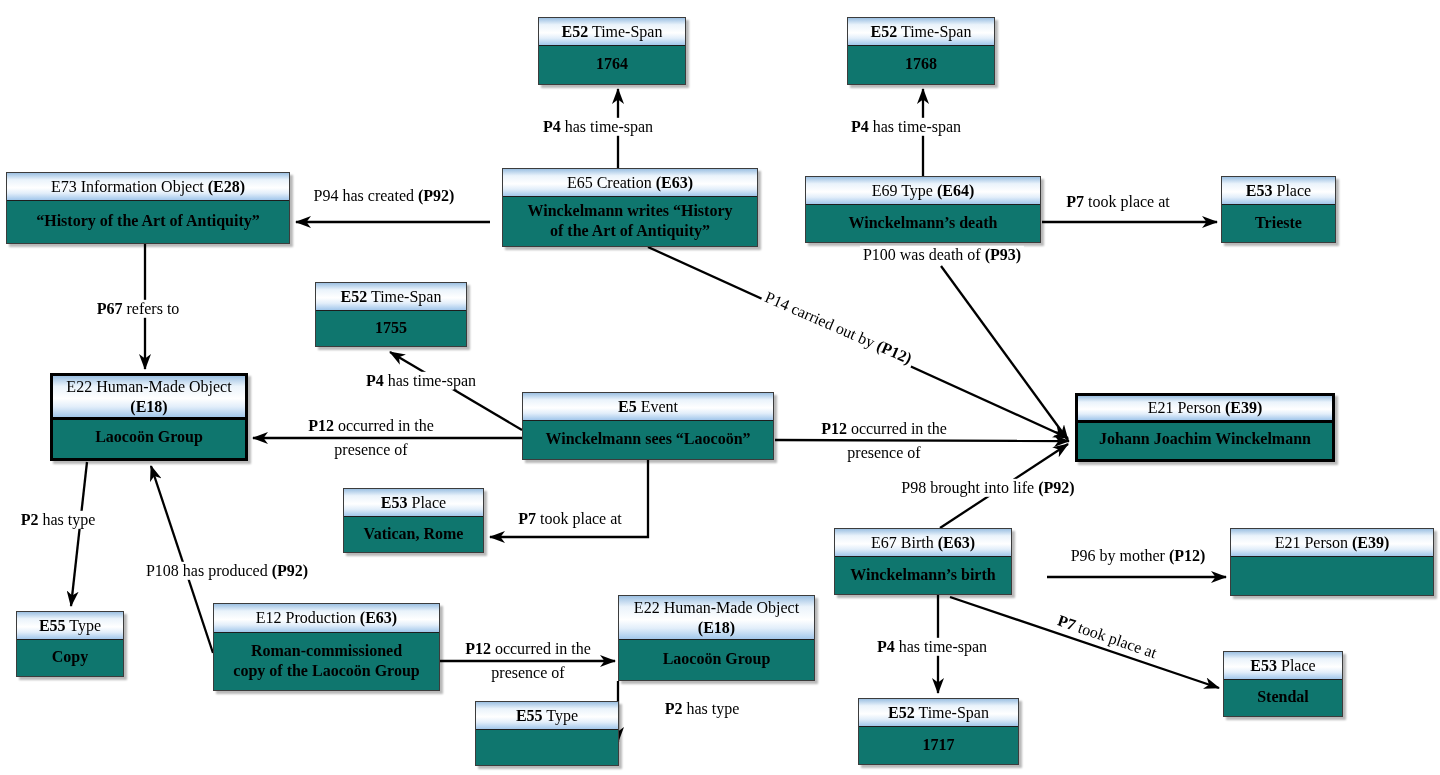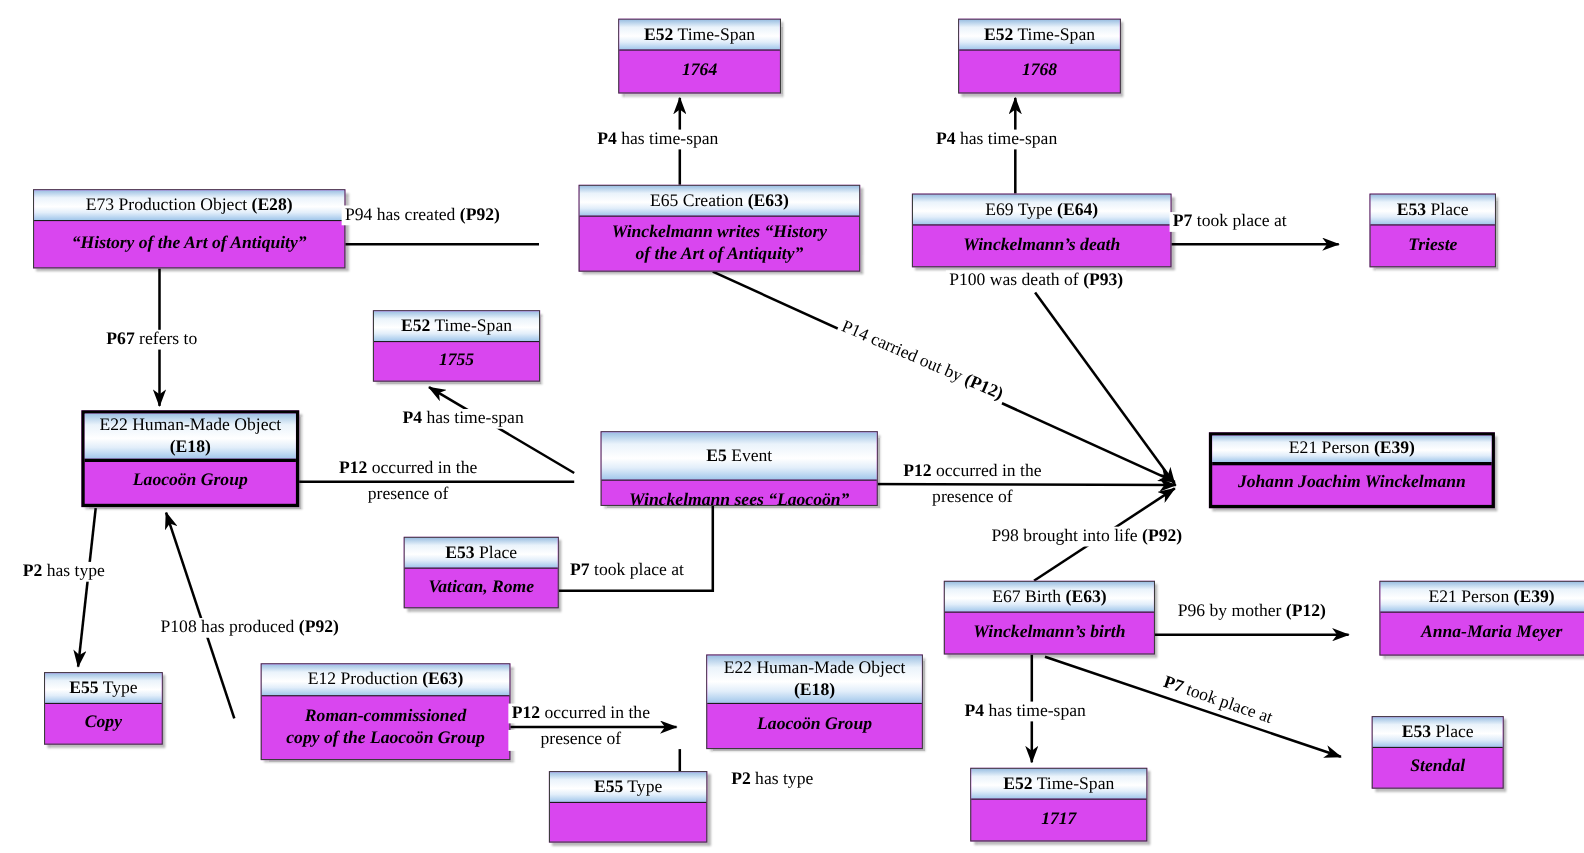--- a/index.html
+++ b/index.html
@@ -1,28 +1,28 @@
 <!DOCTYPE html>
 <html><head>
 <meta charset="utf-8">
 <style>
   html,body{margin:0;padding:0;background:#ffffff;}
   .canvas{position:relative;width:1440px;height:775px;background:#ffffff;overflow:hidden;
           font-family:"Liberation Serif",serif;color:#000;}
   svg.edges{position:absolute;left:0;top:0;pointer-events:none;}
   svg.edges line, svg.edges polyline{stroke:#000;stroke-width:2.3px;fill:none;}
-  .node{position:absolute;box-sizing:border-box;border:1.7px solid #3c3c3c;background:#d946ef;
-        box-shadow:3px 3px 2px rgba(0,0,0,0.28);margin-left:24px;}
+  .node{position:absolute;box-sizing:border-box;border:1.7px solid #3c3c3c;background:#0f766e;
+        box-shadow:3px 3px 2px rgba(0,0,0,0.28);}
   .node.em{border:3.6px solid #000;}
   .hdr{box-sizing:border-box;border-bottom:1.7px solid #1d1d1d;display:flex;align-items:center;justify-content:center;
        text-align:center;font-size:16px;line-height:1.2;padding:0 3px;
        background:linear-gradient(180deg,#9cc0e2 0%,#eaf3fb 25%,#ffffff 55%,#e2eefa 75%,#a2c7eb 100%);}
   .node.em .hdr{border-bottom:3px solid #000;}
   .bdy{display:flex;flex-direction:column;align-items:center;justify-content:center;text-align:center;
-       font-size:16px;font-weight:bold;font-style:italic;line-height:1.25;padding:0 2px;}
+       font-size:16px;font-weight:bold;line-height:1.25;padding:0 2px;}
   .bdy > span{display:block;}
   .elabel{position:absolute;transform:translate(-50%,-50%);font-size:16px;line-height:1.15;
           white-space:nowrap;text-align:center;}
   .elabel .ln{display:block;background:#ffffff;padding:0 3px;}
   .elabel .ln + .ln{margin-top:6px;}
   .elabel.rot23{transform:translate(-50%,-50%) rotate(23.5deg);}
   .elabel.rot20{transform:translate(-50%,-50%) rotate(19deg);}
 </style>
 </head>
 <body>
@@ -71,21 +71,21 @@
         <span><span></span><b>E52</b><span> Time-Span</span><b></b></span>
       </div>
     <div class="bdy" style="height:36px">
         <span>1768</span>
         <span></span>
       </div>
   </div>
 
   <div class="node" style="left:6px;top:172px;width:284px;height:72px">
     <div class="hdr" style="height:28px">
-        <span><span>E73 Production Object </span><b></b><span></span><b>(E28)</b></span>
+        <span><span>E73 Information Object </span><b></b><span></span><b>(E28)</b></span>
       </div>
     <div class="bdy" style="height:40px">
         <span>“History of the Art of Antiquity”</span>
         <span></span>
       </div>
   </div>
 
   <div class="node" style="left:502px;top:168px;width:256px;height:79px">
     <div class="hdr" style="height:28px">
         <span><span>E65 Creation </span><b></b><span></span><b>(E63)</b></span>
@@ -130,21 +130,21 @@
     <div class="hdr" style="height:44px">
         <span><span>E22 Human-Made Object </span><b></b><span></span><b>(E18)</b></span>
       </div>
     <div class="bdy" style="height:34px">
         <span>Laocoön Group</span>
         <span></span>
       </div>
   </div>
 
   <div class="node" style="left:522px;top:392px;width:252px;height:68px">
-    <div class="hdr" style="height:44px">
+    <div class="hdr" style="height:28px">
         <span><span></span><b>E5</b><span> Event</span><b></b></span>
       </div>
     <div class="bdy" style="height:36px">
         <span>Winckelmann sees “Laocoön”</span>
         <span></span>
       </div>
   </div>
 
   <div class="node em" style="left:1075px;top:393px;width:260px;height:69px">
     <div class="hdr" style="height:27px">
@@ -159,37 +159,33 @@
   <div class="node" style="left:343px;top:488px;width:141px;height:65px">
     <div class="hdr" style="height:28px">
         <span><span></span><b>E53</b><span> Place</span><b></b></span>
       </div>
     <div class="bdy" style="height:33px">
         <span>Vatican, Rome</span>
         <span></span>
       </div>
   </div>
 
-  <div class="node" style="left:834px;top:528px;width:192px;height:67px">
+  <div class="node" style="left:834px;top:528px;width:178px;height:67px">
     <div class="hdr" style="height:28px">
         <span><span>E67 Birth </span><b></b><span></span><b>(E63)</b></span>
       </div>
     <div class="bdy" style="height:35px">
         <span>Winckelmann’s birth</span>
         <span></span>
       </div>
   </div>
 
   <div class="node" style="left:1230px;top:528px;width:204px;height:68px">
     <div class="hdr" style="height:28px">
         <span><span>E21 Person </span><b></b><span></span><b>(E39)</b></span>
-      </div>
-    <div class="bdy" style="height:36px">
-        <span>Anna-Maria Meyer</span>
-        <span></span>
       </div>
   </div>
 
   <div class="node" style="left:16px;top:611px;width:108px;height:66px">
     <div class="hdr" style="height:28px">
         <span><span></span><b>E55</b><span> Type</span><b></b></span>
       </div>
     <div class="bdy" style="height:34px">
         <span>Copy</span>
         <span></span>

